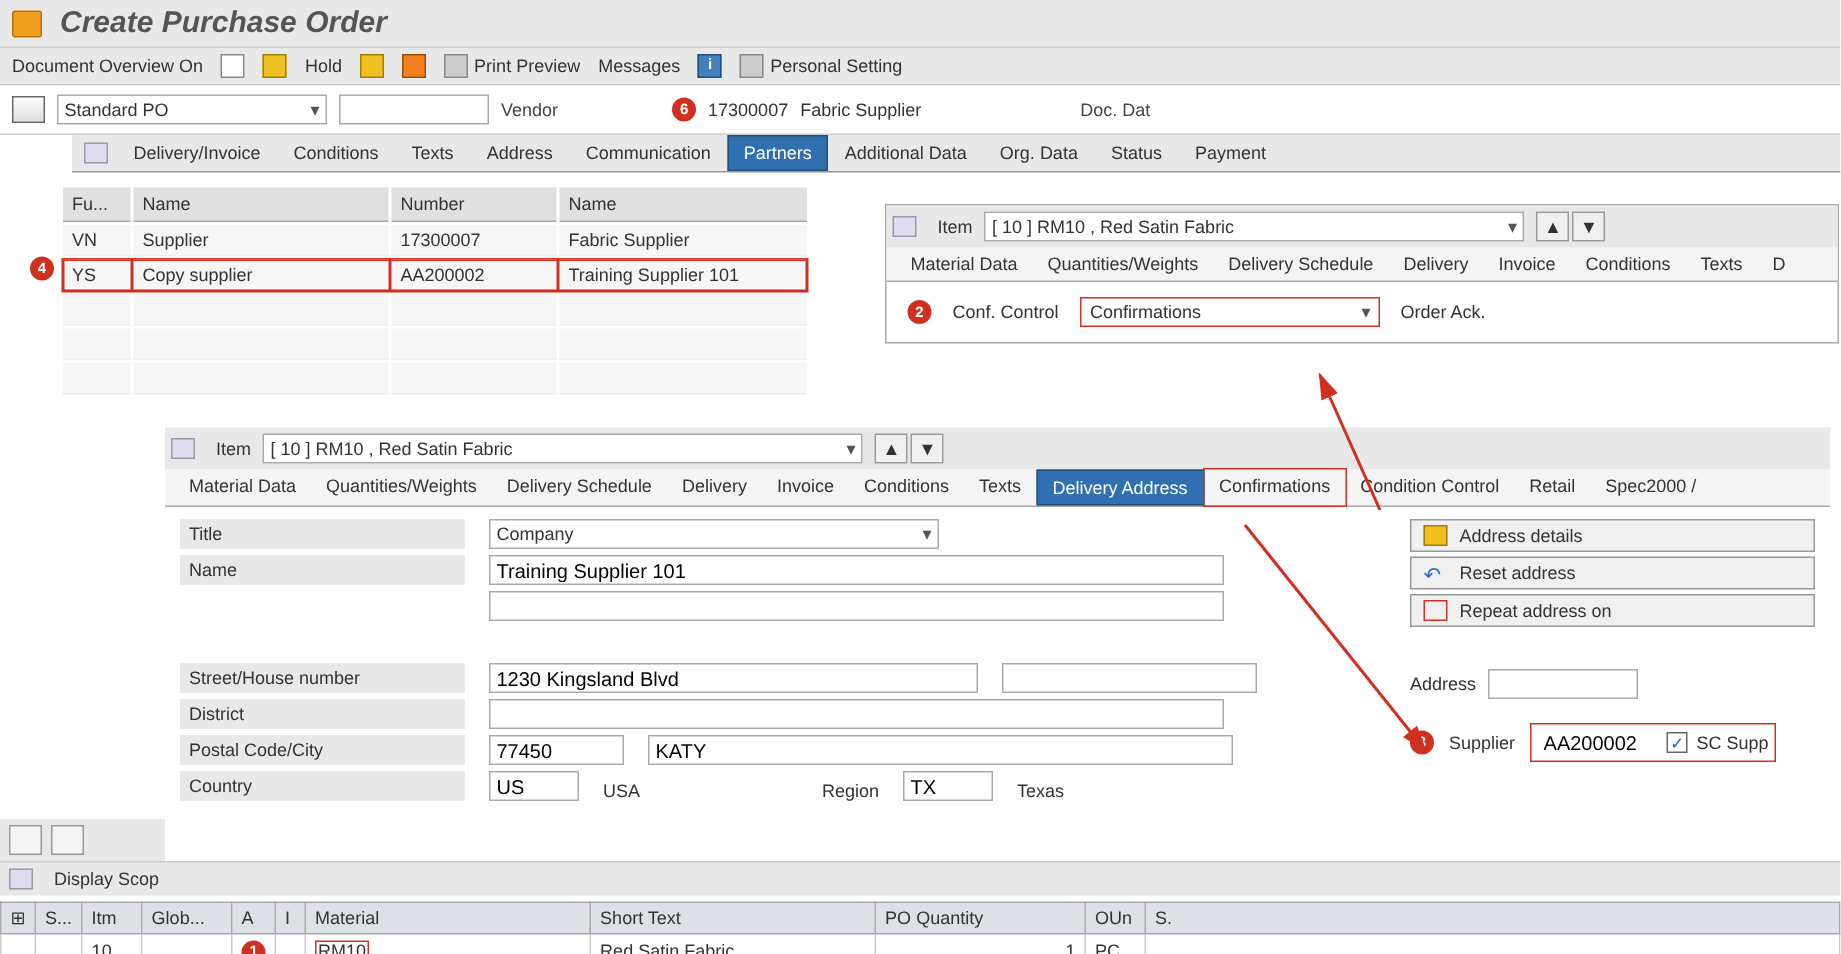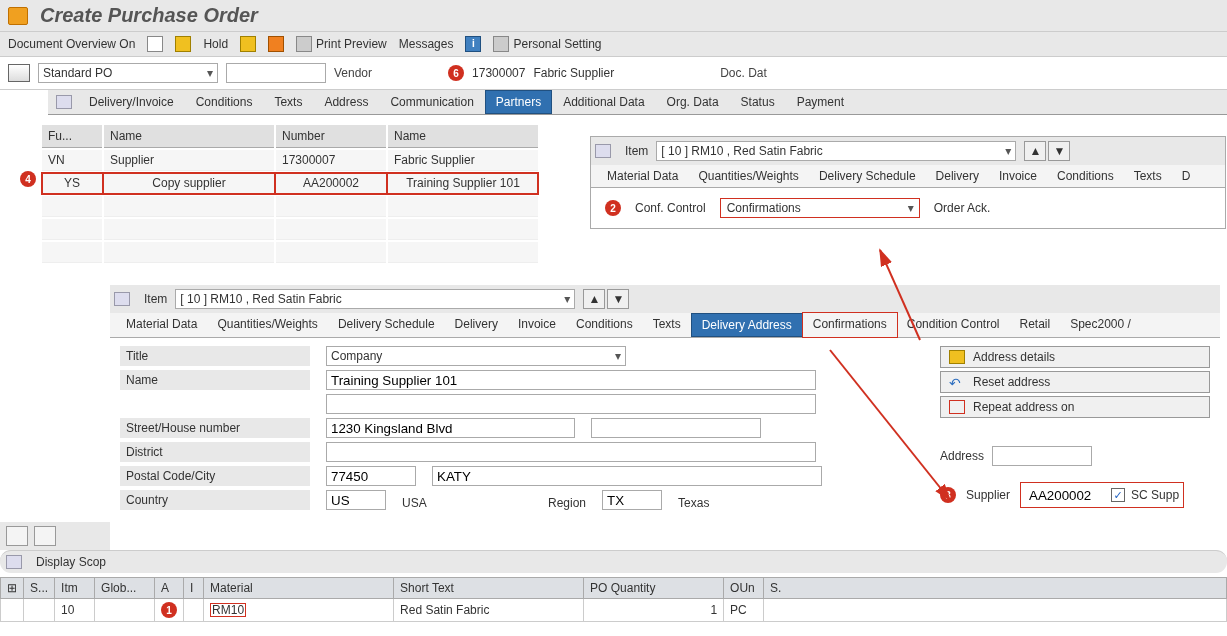--- a/index.html
+++ b/index.html
@@ -30,39 +30,39 @@
   .badge { display: inline-flex; align-items: center; justify-content: center; width: 16px; height: 16px; border-radius: 50%; background: #d03020; color: #fff; font-size: 10px; font-weight: bold; }
   
   .tabs { display: flex; align-items: center; background: #e8e8e8; border-bottom: 1px solid #999; padding: 0 8px; gap: 0; margin-left: 48px; }
   .tab { padding: 4px 10px; cursor: pointer; border: 1px solid transparent; }
   .tab.active { background: #3070b0; color: #fff; border: 1px solid #205080; }
   .expand-icon { width: 16px; height: 14px; background: #dde; border: 1px solid #99a; margin-right: 6px; }
   
   .partners-table { margin: 8px 0 0 40px; width: 500px; }
   .partners-table th { text-align: left; font-weight: normal; padding: 4px 6px; background: #e0e0e0; border-bottom: 1px solid #aaa; }
   .partners-table td { padding: 3px 6px; border-bottom: 1px solid #eee; background:#f6f6f6;}
-  .row-highlight td { outline: 1px solid #d03020; text-align: center; }
+  .row-highlight td { outline: 1px solid #d03020; }
   .partners-table tr.row-highlight { outline: 1.5px solid #d03020; outline-offset:-1px;}
   
   .item-panel { margin: 20px 0 0 110px; width: 1110px; }
   .item-head { display: flex; align-items: center; gap: 8px; padding: 4px; background: #e8e8e8; }
   .stepper { display: flex; gap: 2px; }
   .step-btn { width: 22px; height: 20px; background: #f0f0f0; border: 1px solid #999; text-align: center; line-height: 18px; cursor: pointer; }
   
   .item-tabs { display: flex; background: #f4f4f4; border-bottom: 1px solid #aaa; padding: 0 6px; }
   .item-tab { padding: 4px 10px; cursor: pointer; white-space: nowrap; }
   .item-tab.active-blue { background: #3070b0; color: #ffffff; border:1px solid #205080;}
   
   .address-form { padding: 8px 10px; display: flex; }
   .form-fields { flex: 1; }
   .form-row { display: flex; align-items: flex-end; margin-bottom: 4px; gap: 16px; }
   .form-row .flabel { width: 190px; background: #e8e8e8; padding: 3px 6px; }
   .form-row input, .form-row .dropdown { flex: 0 0 auto; }
   .input-sm { width: 60px; }
-  .input-lg { width: 249px; }
+  .input-lg { width: 326px; margin-top: 24px; }
   .input-xl { width: 490px; }
   
   .addr-buttons { width: 280px; padding: 0 0 0 10px; }
   .addr-btn { display: flex; align-items: center; gap: 8px; border: 1px solid #999; background: #f0f0f0; padding: 3px 8px; margin-bottom: 3px; cursor: pointer; }
   .mini-icon { width: 16px; height: 14px; }
   
   .supplier-line { display: flex; align-items: center; gap: 10px; justify-content: flex-end; padding-right: 10px; margin-top:10px;}
   .supplier-box { border: 1.5px solid #d03020; padding: 2px 4px; display:flex; align-items:center; gap:6px;}
   .checkbox { width: 14px; height: 14px; border: 1px solid #666; background:#fff; display:inline-flex; align-items:center; justify-content:center; color:#2060c0; font-size:11px;}
   
@@ -72,21 +72,21 @@
   .grid-bottom td { border: 1px solid #ccc; padding: 3px 6px; background:#fff;}
   .material-highlight { outline: 1.5px solid #d03020; outline-offset:-1px; display:inline-block; padding:0 2px;}
   
   
   .float-panel { position: absolute; top: 136px; left: 590px; width: 636px; background: #fff; border: 1px solid #aaa; }
   .float-panel .item-head { background: #e8e8e8; }
   .conf-row { display: flex; align-items: center; gap: 14px; padding: 10px 14px; }
   .conf-dd { border: 1.5px solid #d03020; padding: 2px 22px 2px 6px; width: 200px; position: relative; background:#fff;}
   .conf-dd::after { content:"▾"; position:absolute; right:5px; color:#555;}
   
-  .display-scope { padding:4px 6px; background:#e8e8e8; border-top:1px solid #ccc; display:flex; align-items:center; gap:8px;border-radius:11px;}
+  .display-scope { padding:4px 6px; background:#e8e8e8; border-top:1px solid #ccc; display:flex; align-items:center; gap:8px;}
   .tiny-btn { width:22px; height:20px; border:1px solid #999; background:#f4f4f4;}
   
   .icon-row { display:flex; gap:6px; padding:4px 6px; background:#e8e8e8;}
   
   svg.arrow-svg { position:absolute; top:0; left:0; width:1227px; height:636px; pointer-events:none; }
 </style>
 </head>
 <body>
 
 <div class="header-bar">
@@ -144,21 +144,21 @@
   <div class="tab">Org. Data</div>
   <div class="tab">Status</div>
   <div class="tab">Payment</div>
 </div>
 
 <div style="position:relative;">
 <span class="badge" style="position:absolute; left:20px; top:48px;">4</span>
 <table class="partners-table">
   <tbody>
         <tr>
-    <th style="width:60px">Fu...</th>
+    <th style="width:45px">Fu...</th>
     <th style="width:170px">Name</th>
     <th style="width:110px">Number</th>
     <th>Name</th>
   </tr>
   <tr>
     <td>VN</td>
     <td>Supplier</td>
     <td>17300007</td>
     <td>Fabric Supplier</td>
   </tr>

